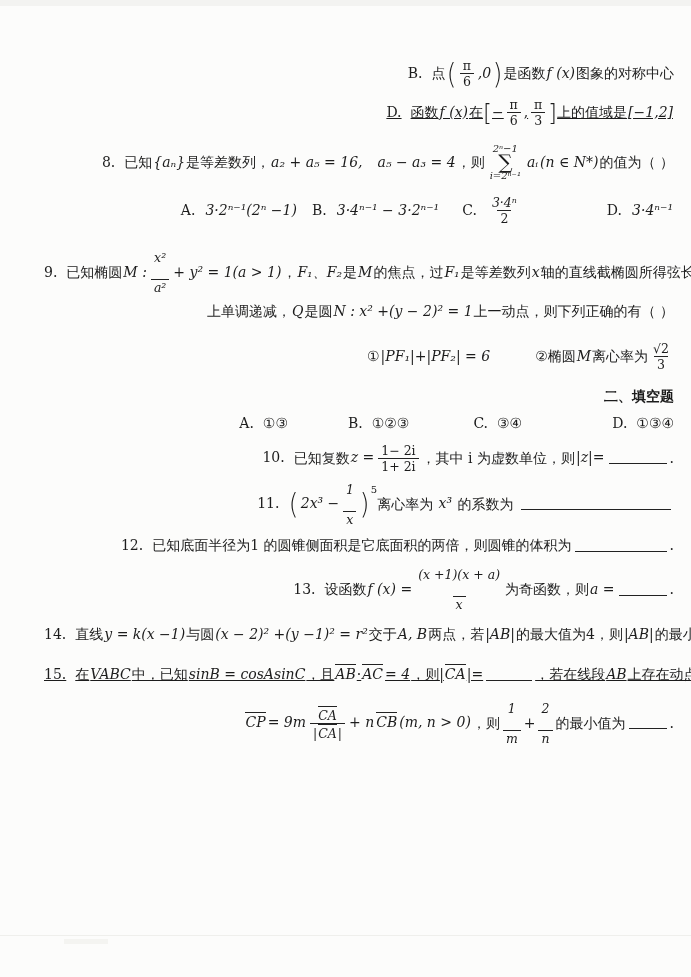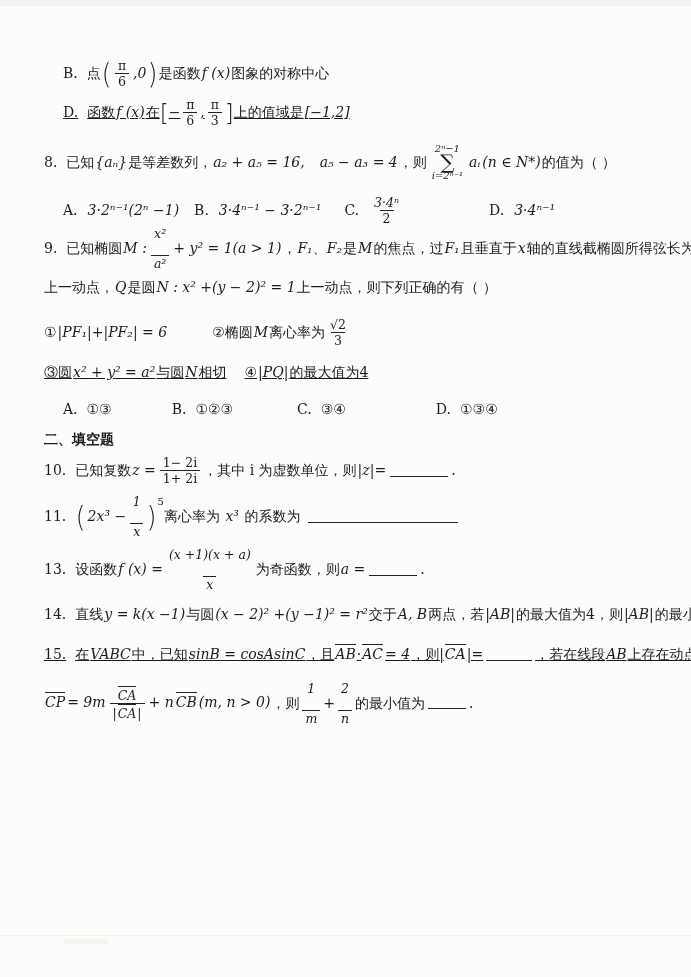--- a/index.html
+++ b/index.html
@@ -1,21 +1,21 @@
 <!DOCTYPE html>
 <html><head>
 <meta charset="utf-8">
 <style>
   html,body{margin:0;padding:0;}
   .page{position:relative;width:691px;height:977px;background:#fcfcfb;overflow:hidden;
         font-family:"DejaVu Serif","Liberation Serif",serif;color:#1c1c1c;font-size:14px;}
   .topstrip{position:absolute;top:0;left:0;right:0;height:6px;background:#f3f3f1;}
   .botline{position:absolute;top:935px;left:0;right:0;border-top:1px solid #efefec;}
   .smudge{position:absolute;top:939px;left:64px;width:44px;height:5px;background:#f4f4f1;}
-  .content{position:absolute;left:44px;top:58px;width:630px;}
+  .content{position:absolute;left:44px;top:58px;width:630px;text-align:right;}
   .line{white-space:nowrap;line-height:1.45;}
   .ind{padding-left:19px;}
   .lab{margin-right:9px;}
   .mi{font-style:italic;margin:0 1px;}
   .frac{display:inline-flex;flex-direction:column;align-items:center;vertical-align:middle;
         font-size:12.5px;line-height:1.2;margin:0 3px;}
   .frac .fd{border-top:1px solid #222;padding:0 3px;}
   .frac .fn{padding:0 2px;}
   .mi-f{font-style:italic;gap:14px;}
   .sum{display:inline-flex;flex-direction:column;align-items:center;vertical-align:middle;
@@ -27,21 +27,21 @@
   .bb{font-size:23px;font-family:"DejaVu Sans","Liberation Sans",sans-serif;font-weight:300;
       vertical-align:middle;line-height:0;display:inline-block;}
   .pow{font-size:10px;vertical-align:16px;}
   .vec{font-style:italic;position:relative;display:inline-block;line-height:1.1;padding:3px 1px 0;}
   .vec::before{content:"";position:absolute;top:0;left:1px;right:1px;border-top:1.1px solid #222;}
   .blank{display:inline-block;border-bottom:1.2px solid #222;height:13px;vertical-align:-2px;margin:0 3px;}
   .w58{width:58px;}.w150{width:150px;}.w92{width:92px;}.w48{width:48px;}.w46{width:46px;}.w38{width:38px;}
   .bold{font-weight:bold;}
   .mb6{margin-bottom:6px;}.mb8{margin-bottom:8px;}.mb10{margin-bottom:10px;}
   .mb12{margin-bottom:12px;}.mb14{margin-bottom:14px;}.mb16{margin-bottom:16px;text-decoration:underline;}
-  .mb20{margin-bottom:20px;}.mb24{}
+  .mb20{margin-bottom:20px;}.mb24{margin-bottom:24px;}
   .ml14{margin-left:14px;}.ml18{margin-left:18px;}.ml22{margin-left:22px;}
   .ml44{margin-left:44px;}.ml60{margin-left:60px;}.ml64{margin-left:64px;}.ml84{margin-left:84px;}.ml90{margin-left:90px;}
 </style>
 </head>
 <body>
 
 <div class="page">
   <div class="topstrip"></div>
 
   <div class="content">
@@ -76,60 +76,60 @@
       <span class="lab">A.</span><span class="mi">3·2ⁿ⁻¹(2ⁿ −1)</span><span class="lab ml14">B.</span><span class="mi">3·4ⁿ⁻¹ − 3·2ⁿ⁻¹</span><span class="lab ml22">C.</span><span class="frac">
           <span class="fn mi">3·4ⁿ</span>
           <span class="fd">2</span>
         </span><span class="lab ml84">D.</span><span class="mi">3·4ⁿ⁻¹</span>
     </div>
 
     <div class="line mb6">
       <span class="lab">9.</span><span>已知椭圆</span><span class="mi">M :</span><span class="frac mi-f">
           <span class="fn">x²</span>
           <span class="fd">a²</span>
-        </span><span class="mi">+ y² = 1(a &gt; 1)</span><span>，</span><span class="mi">F₁、F₂</span><span>是</span><span class="mi">M</span><span>的焦点，过</span><span class="mi">F₁</span><span>且垂直于</span><span class="mi">x</span><span>轴的直线截椭圆所得弦长为</span>
+        </span><span class="mi">+ y² = 1(a &gt; 1)</span><span>，</span><span class="mi">F₁、F₂</span><span>是</span><span class="mi">M</span><span>的焦点，过</span><span class="mi">F₁</span><span>是等差数列</span><span class="mi">x</span><span>轴的直线截椭圆所得弦长为</span>
     </div>
 
     <div class="line mb20">
-      <span>上一动点，</span><span class="mi">Q</span><span>是圆</span><span class="mi">N : x² +(y − 2)² = 1</span><span>上一动点，则下列正确的有（  ）</span>
+      <span>上单调递减，</span><span class="mi">Q</span><span>是圆</span><span class="mi">N : x² +(y − 2)² = 1</span><span>上一动点，则下列正确的有（  ）</span>
     </div>
 
     <div class="line mb14">
       <span>①</span><span class="mi">|PF₁|+|PF₂| = 6</span><span class="ml44">②</span><span>椭圆</span><span class="mi">M</span><span>离心率为</span><span class="frac">
           <span class="fn">√2</span>
           <span class="fd">3</span>
         </span>
     </div>
 
-    <div class="line mb16">
-      <span>③</span><span>圆</span><span class="mi">x² + y² = a²</span><span>与圆</span><span class="mi">N</span><span>相切</span><span class="ml18">④</span><span class="mi">|PQ|</span><span>的最大值为4</span>
+
+    <div class="line mb6">
+      <span class="bold">二、填空题</span>
     </div>
 
     <div class="line ind mb10">
       <span class="lab">A.</span><span>①③</span><span class="lab ml60">B.</span><span>①②③</span><span class="lab ml64">C.</span><span>③④</span><span class="lab ml90">D.</span><span>①③④</span>
-    </div>
-
-    <div class="line mb6">
-      <span class="bold">二、填空题</span>
     </div>
 
     <div class="line mb8">
       <span class="lab">10.</span><span>已知复数</span><span class="mi">z =</span><span class="frac">
           <span class="fn">1− 2i</span>
           <span class="fd">1+ 2i</span>
         </span><span>，其中 i 为虚数单位，则</span><span class="mi">|z|=</span><span class="blank w58"></span><span>.</span>
     </div>
 
     <div class="line mb8">
       <span class="lab">11.</span><span class="bp">(</span><span class="mi">2x³ −</span><span class="frac mi-f">
           <span class="fn">1</span>
           <span class="fd">x</span>
         </span><span class="bp">)</span><span class="pow">5</span><span>离心率为 </span><span class="mi">x³</span><span> 的系数为 </span><span class="blank w150"></span>
     </div>
 
+    <div class="line mb12">
+      <span class="lab">12.</span><span>已知底面半径为1 的圆锥侧面积是它底面积的两倍，则圆锥的体积为</span><span class="blank w92"></span><span>.</span>
+    </div>
 
     <div class="line mb12">
       <span class="lab">13.</span><span>设函数</span><span class="mi">f (x) =</span><span class="frac mi-f">
           <span class="fn">(x +1)(x + a)</span>
           <span class="fd">x</span>
         </span><span>为奇函数，则</span><span class="mi">a =</span><span class="blank w48"></span><span>.</span>
     </div>
 
     <div class="line mb20">
       <span class="lab">14.</span><span>直线</span><span class="mi">y = k(x −1)</span><span>与圆</span><span class="mi">(x − 2)² +(y −1)² = r²</span><span>交于</span><span class="mi">A, B</span><span>两点，若</span><span class="mi">|AB|</span><span>的最大值为4，则</span><span class="mi">|AB|</span><span>的最小值为</span>

